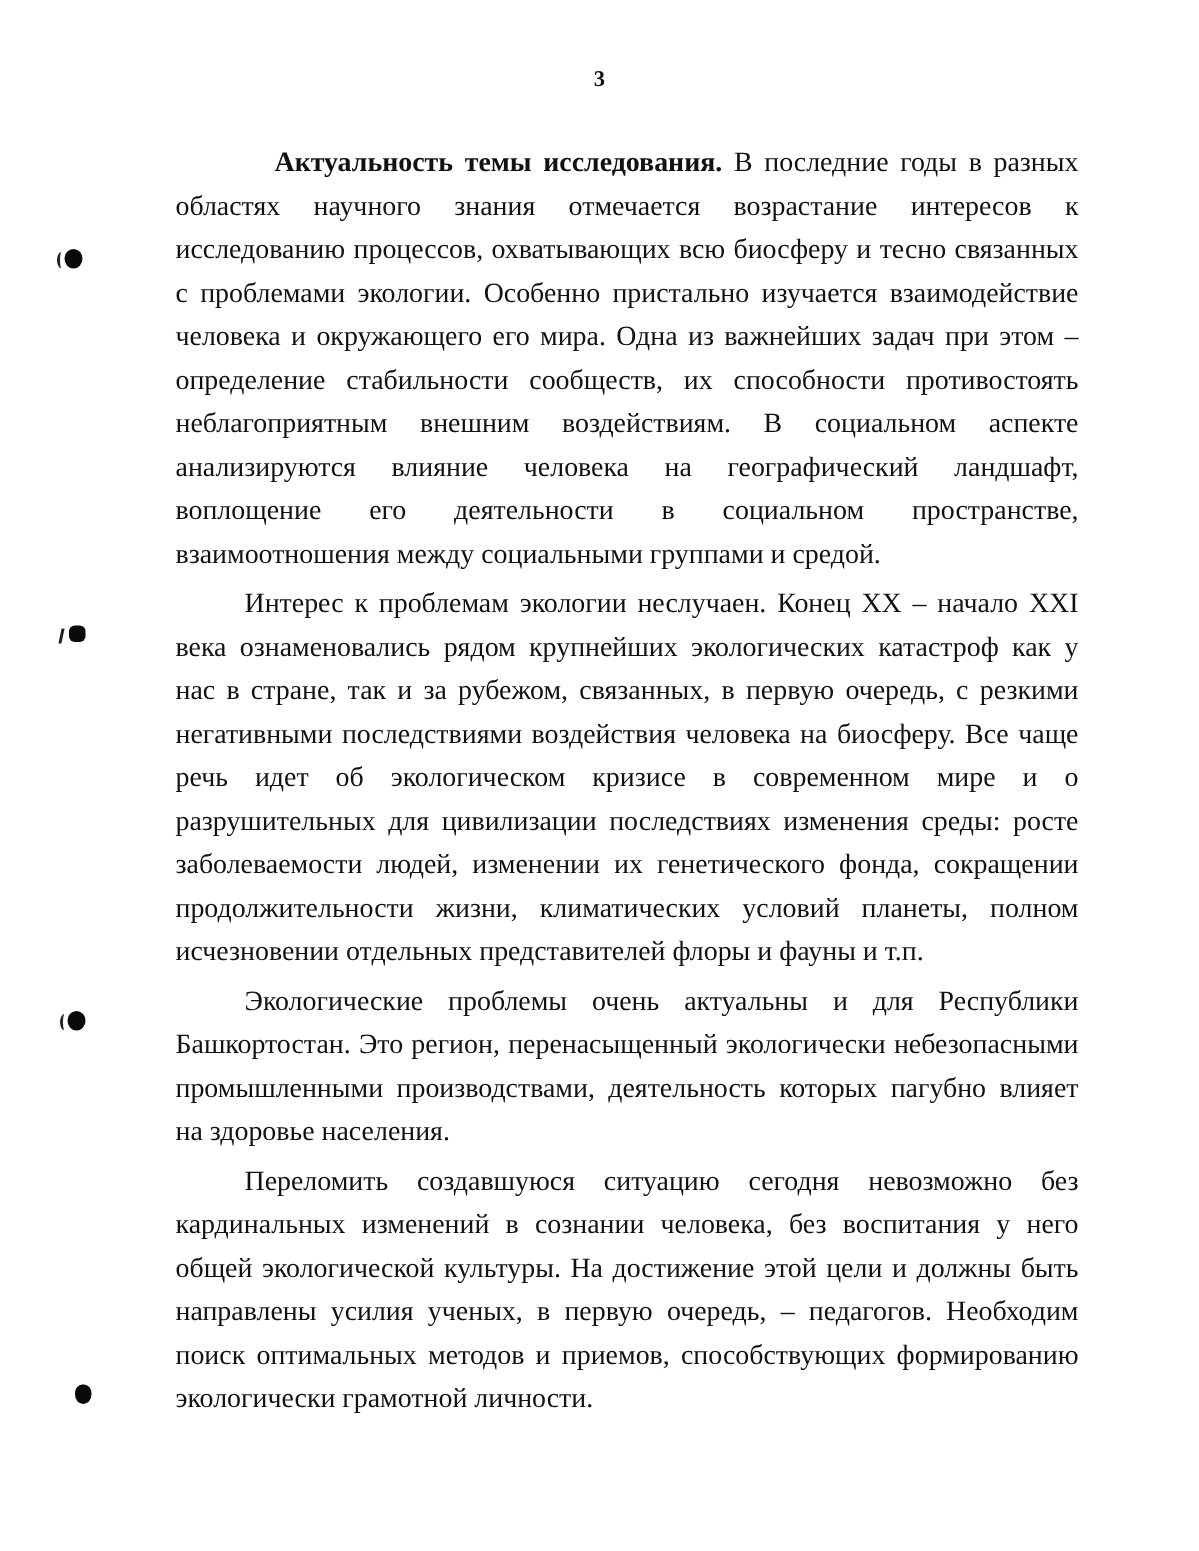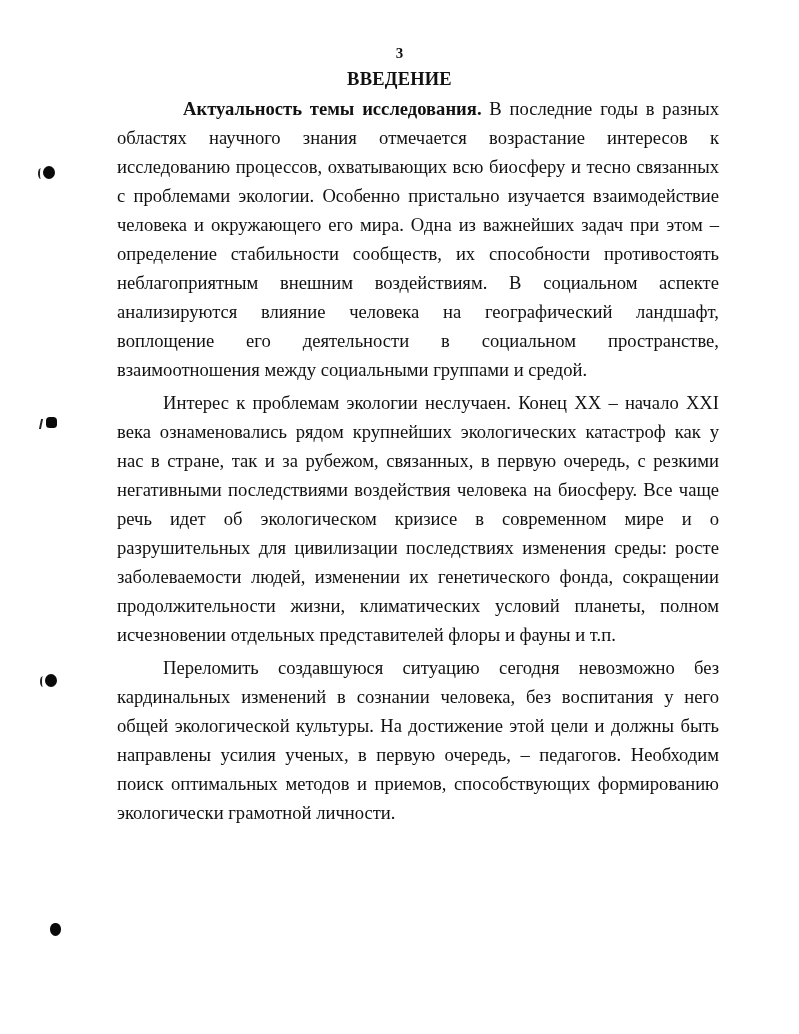--- a/index.html
+++ b/index.html
@@ -74,25 +74,25 @@
       border-radius: 50% 0 0 50%;
     }
   </style>
 </head>
 <body>
 
 <div class="page">
 
   <div class="page-number">3</div>
 
-  <div class="heading">ВВЕДЕНИЕ</div>
 
   <div class="body-text">
     <p class="para"><span class="lead">Актуальность темы исследования.</span><span> В последние годы в разных областях научного знания отмечается возрастание интересов к исследованию процессов, охватывающих всю биосферу и тесно связанных с проблемами экологии. Особенно пристально изучается взаимодействие человека и окружающего его мира. Одна из важнейших задач при этом – определение стабильности сообществ, их способности противостоять неблагоприятным внешним воздействиям. В социальном аспекте анализируются влияние человека на географический ландшафт, воплощение его деятельности в социальном пространстве, взаимоотношения между социальными группами и средой.</span></p>
     <p class="para">Интерес к проблемам экологии неслучаен. Конец XX – начало XXI века ознаменовались рядом крупнейших экологических катастроф как у нас в стране, так и за рубежом, связанных, в первую очередь, с резкими негативными последствиями воздействия человека на биосферу. Все чаще речь идет об экологическом кризисе в современном мире и о разрушительных для цивилизации последствиях изменения среды: росте заболеваемости людей, изменении их генетического фонда, сокращении продолжительности жизни, климатических условий планеты, полном исчезновении отдельных представителей флоры и фауны и т.п.</p>
+    <p class="para">Экологические проблемы очень актуальны и для Республики Башкортостан. Это регион, перенасыщенный экологически небезопасными промышленными производствами, деятельность которых пагубно влияет на здоровье населения.</p>
     <p class="para">Переломить создавшуюся ситуацию сегодня невозможно без кардинальных изменений в сознании человека, без воспитания у него общей экологической культуры. На достижение этой цели и должны быть направлены усилия ученых, в первую очередь, – педагогов. Необходим поиск оптимальных методов и приемов, способствующих формированию экологически грамотной личности.</p>
   </div>
 
   <div class="mark-bracket" style="left:38px; top:168px; height:11px;"></div>
   <div class="mark" style="left:43px; top:166px; width:12px; height:13px;"></div>
 
   <div class="mark-bracket" style="left:40px; top:419px; height:10px; border-radius:0; transform:skewX(-12deg);"></div>
   <div class="mark" style="left:46px; top:417px; width:11px; height:11px; border-radius:35%;"></div>
 
   <div class="mark-bracket" style="left:40px; top:676px; height:11px;"></div>

